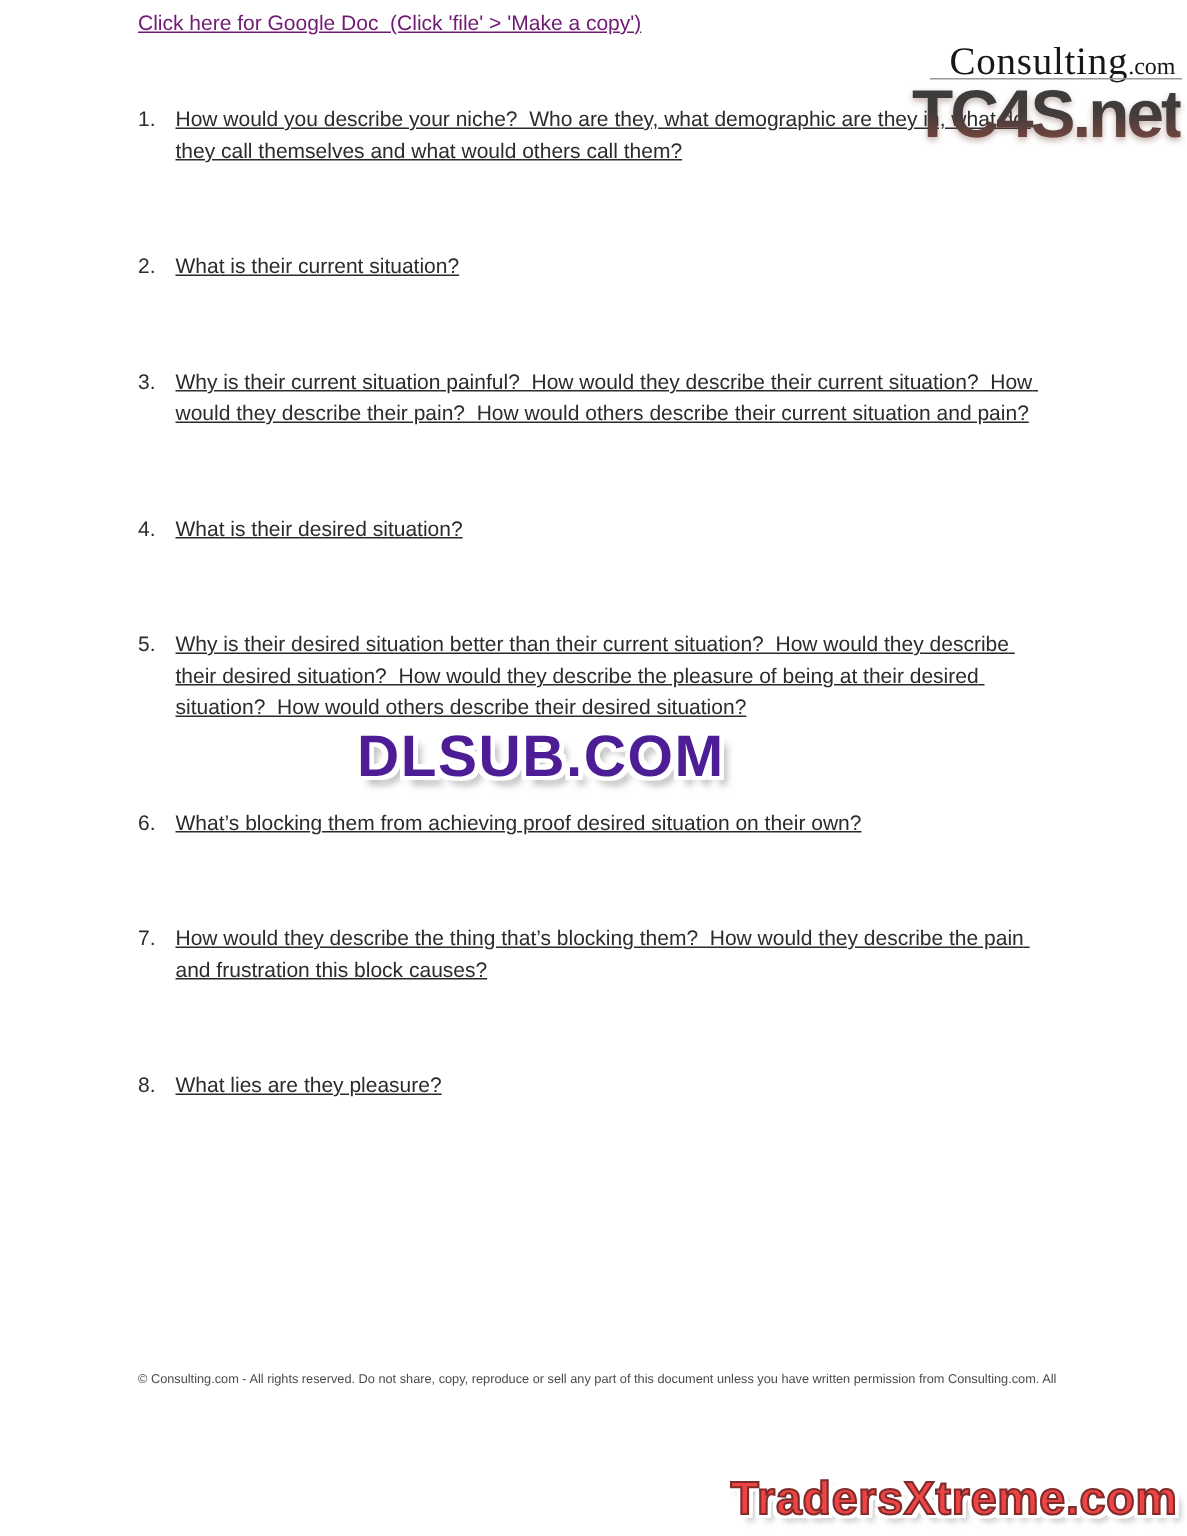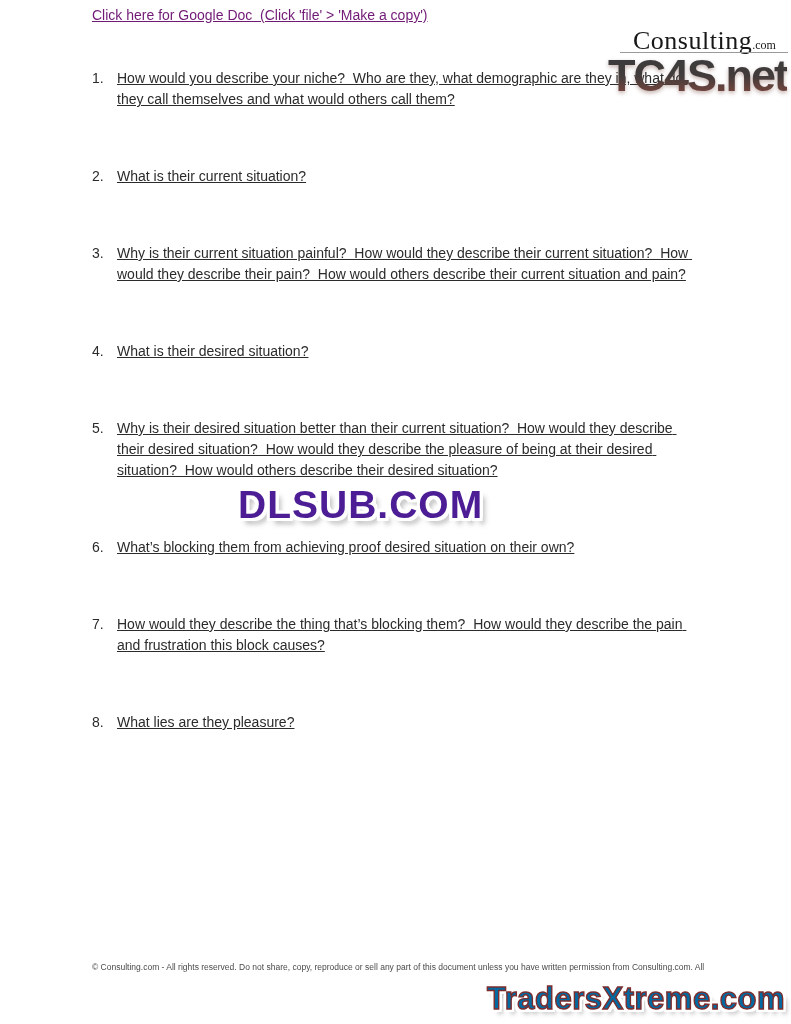--- a/index.html
+++ b/index.html
@@ -30,21 +30,21 @@
   .consulting-logo {
     position: absolute;
     top: 26px; left: 633px;
     font-family: "Liberation Serif", serif;
     font-size: 26px;
     color: #171717;
     z-index: 2;
     letter-spacing: 0.5px;
   }
   .consulting-logo .dotcom {
-    font-size: 12px;
+    font-size: 16px;
     letter-spacing: 0;
   }
   .logo-underline {
     position: absolute;
     top: 52px; left: 620px;
     width: 168px; height: 1px;
     background: #9a9a9a;
     z-index: 2;
   }
 
@@ -95,21 +95,21 @@
   .qtext {
     width: 580px;
     white-space: pre-wrap;
     color: #2b2b2b;
     text-decoration: underline;
   }
 
   
   .footer {
     position: absolute;
-    top: 961px; left: 92px;
+    top: 913px; left: 92px;
     width: 622px;
     font-size: 8.5px;
     line-height: 13.5px;
     color: #4a4a4a;
   }
 
   
   .dlsub {
     position: absolute;
     top: 483px; left: 238px;
@@ -123,21 +123,21 @@
       -3px -3px 0 #fff, 3px -3px 0 #fff, -3px 3px 0 #fff, 3px 3px 0 #fff,
       -3px 0 0 #fff, 3px 0 0 #fff, 0 -3px 0 #fff, 0 3px 0 #fff,
       5px 6px 5px rgba(130,130,130,0.55);
   }
   .traders {
     position: absolute;
     top: 981px; right: 6px;
     font-size: 31px;
     font-weight: bold;
     letter-spacing: 0.5px;
-    color: #0369a1;
+    color: #ef4444;
     -webkit-text-stroke: 1.4px #7d2c2c;
     z-index: 5;
     text-shadow:
       -3px -3px 0 #fff, 3px -3px 0 #fff, -3px 3px 0 #fff, 3px 3px 0 #fff,
       -3px 0 0 #fff, 3px 0 0 #fff, 0 -3px 0 #fff, 0 3px 0 #fff,
       4px 5px 4px rgba(140,140,140,0.6);
   }
 </style>
 </head>
 <body>

